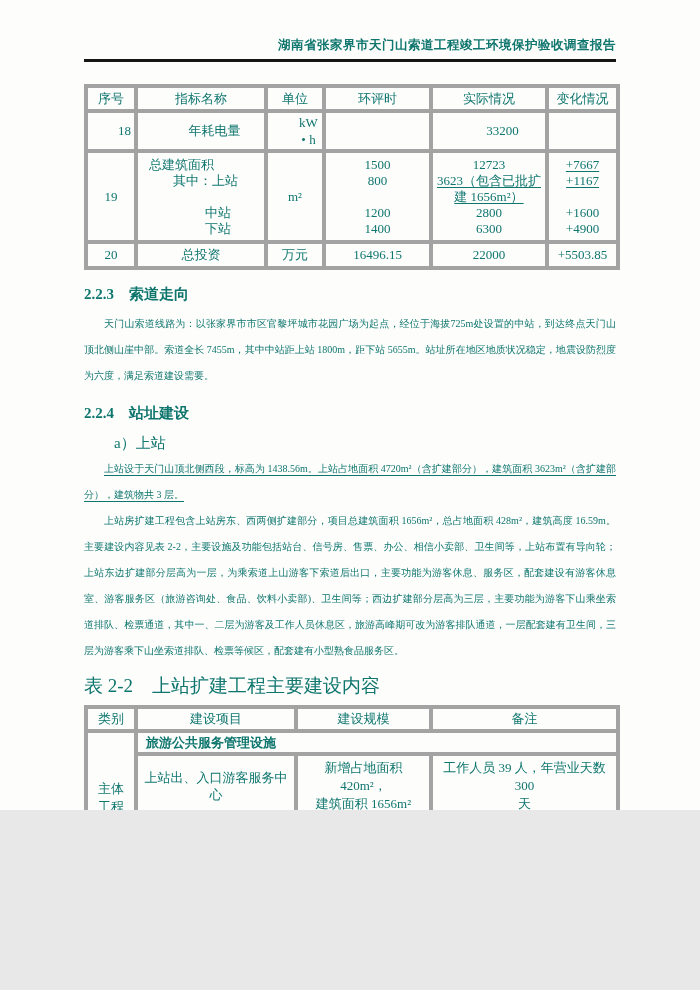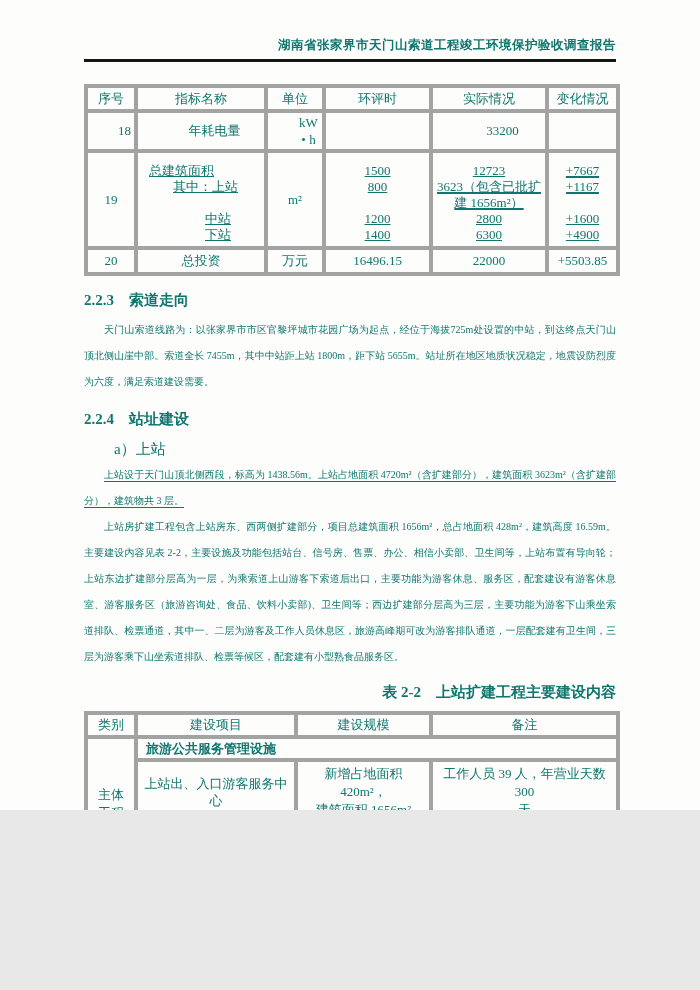--- a/index.html
+++ b/index.html
@@ -13,34 +13,34 @@
   .hdr-title { text-align:right; font-size:12.5px; font-weight:600; letter-spacing:.5px; line-height:18px; }
   .hdr-rule { height:2.5px; background:#161616; margin-top:5px; }
   
   table { border-collapse:collapse; width:532px; table-layout:fixed; border:2px solid #1a1a1a; }
   th, td { border:4px solid #a3a3a3; font-weight:normal; text-align:center; vertical-align:middle; padding:1px 3px; font-size:13px; line-height:17px; }
   
   .t1 { margin-top:22px; }
   .t1 th { height:25px; }
   .t1 .r18 td { height:23px;padding-left:30px; }
   .t1 .r20 td { height:26px; }
-  .t1 .multi { vertical-align:top; padding-top:10px; padding-bottom:3px;text-decoration:underline; }
+  .t1 .multi { vertical-align:top; padding-top:4px; padding-bottom:3px; }
   .ln { height:16px; line-height:16px; white-space:nowrap; }
   .ta-l { text-align:left; }
   .ind-a { padding-left:8px; }
   .ind-b { padding-left:32px; }
   .ind-c { padding-left:64px; }
   .ul { text-decoration:underline; text-underline-offset:2px; }
   
   .sec-h { font-size:15px; font-weight:bold; margin:12px 0 5px 0; line-height:24px; }
   .para { font-size:10px; line-height:26px; text-align:justify; text-indent:2em; margin:0; }
   .sub-h { font-size:15px; line-height:26px; text-indent:2em; margin:0; }
   .para.ul { text-decoration:underline; text-underline-offset:3px; }
   
-  .t2-title { text-align:right; font-size:15px; font-weight:bold; margin:10px 0 7px 0; line-height:24px; }
+  .t2-title { text-align:left; font-size:19px; font-weight:normal; margin:10px 0 7px 0; line-height:24px; }
   .t2 th { height:24px; }
   .t2 .grp { text-align:left; font-weight:bold; padding-left:8px; height:22px; }
   .t2 .cat { white-space:pre-line; line-height:18px;margin-top:20px; }
   .t2 .proj { height:24px; }
   .t2 .two-line { white-space:pre-line; line-height:18px; padding:3px 8px; }
   .t2 .r-last td { height:25px; }
   
   .footer { position:absolute; top:914px; left:0; width:100%; text-align:center; font-size:12.5px; }
 </style>
 </head>

